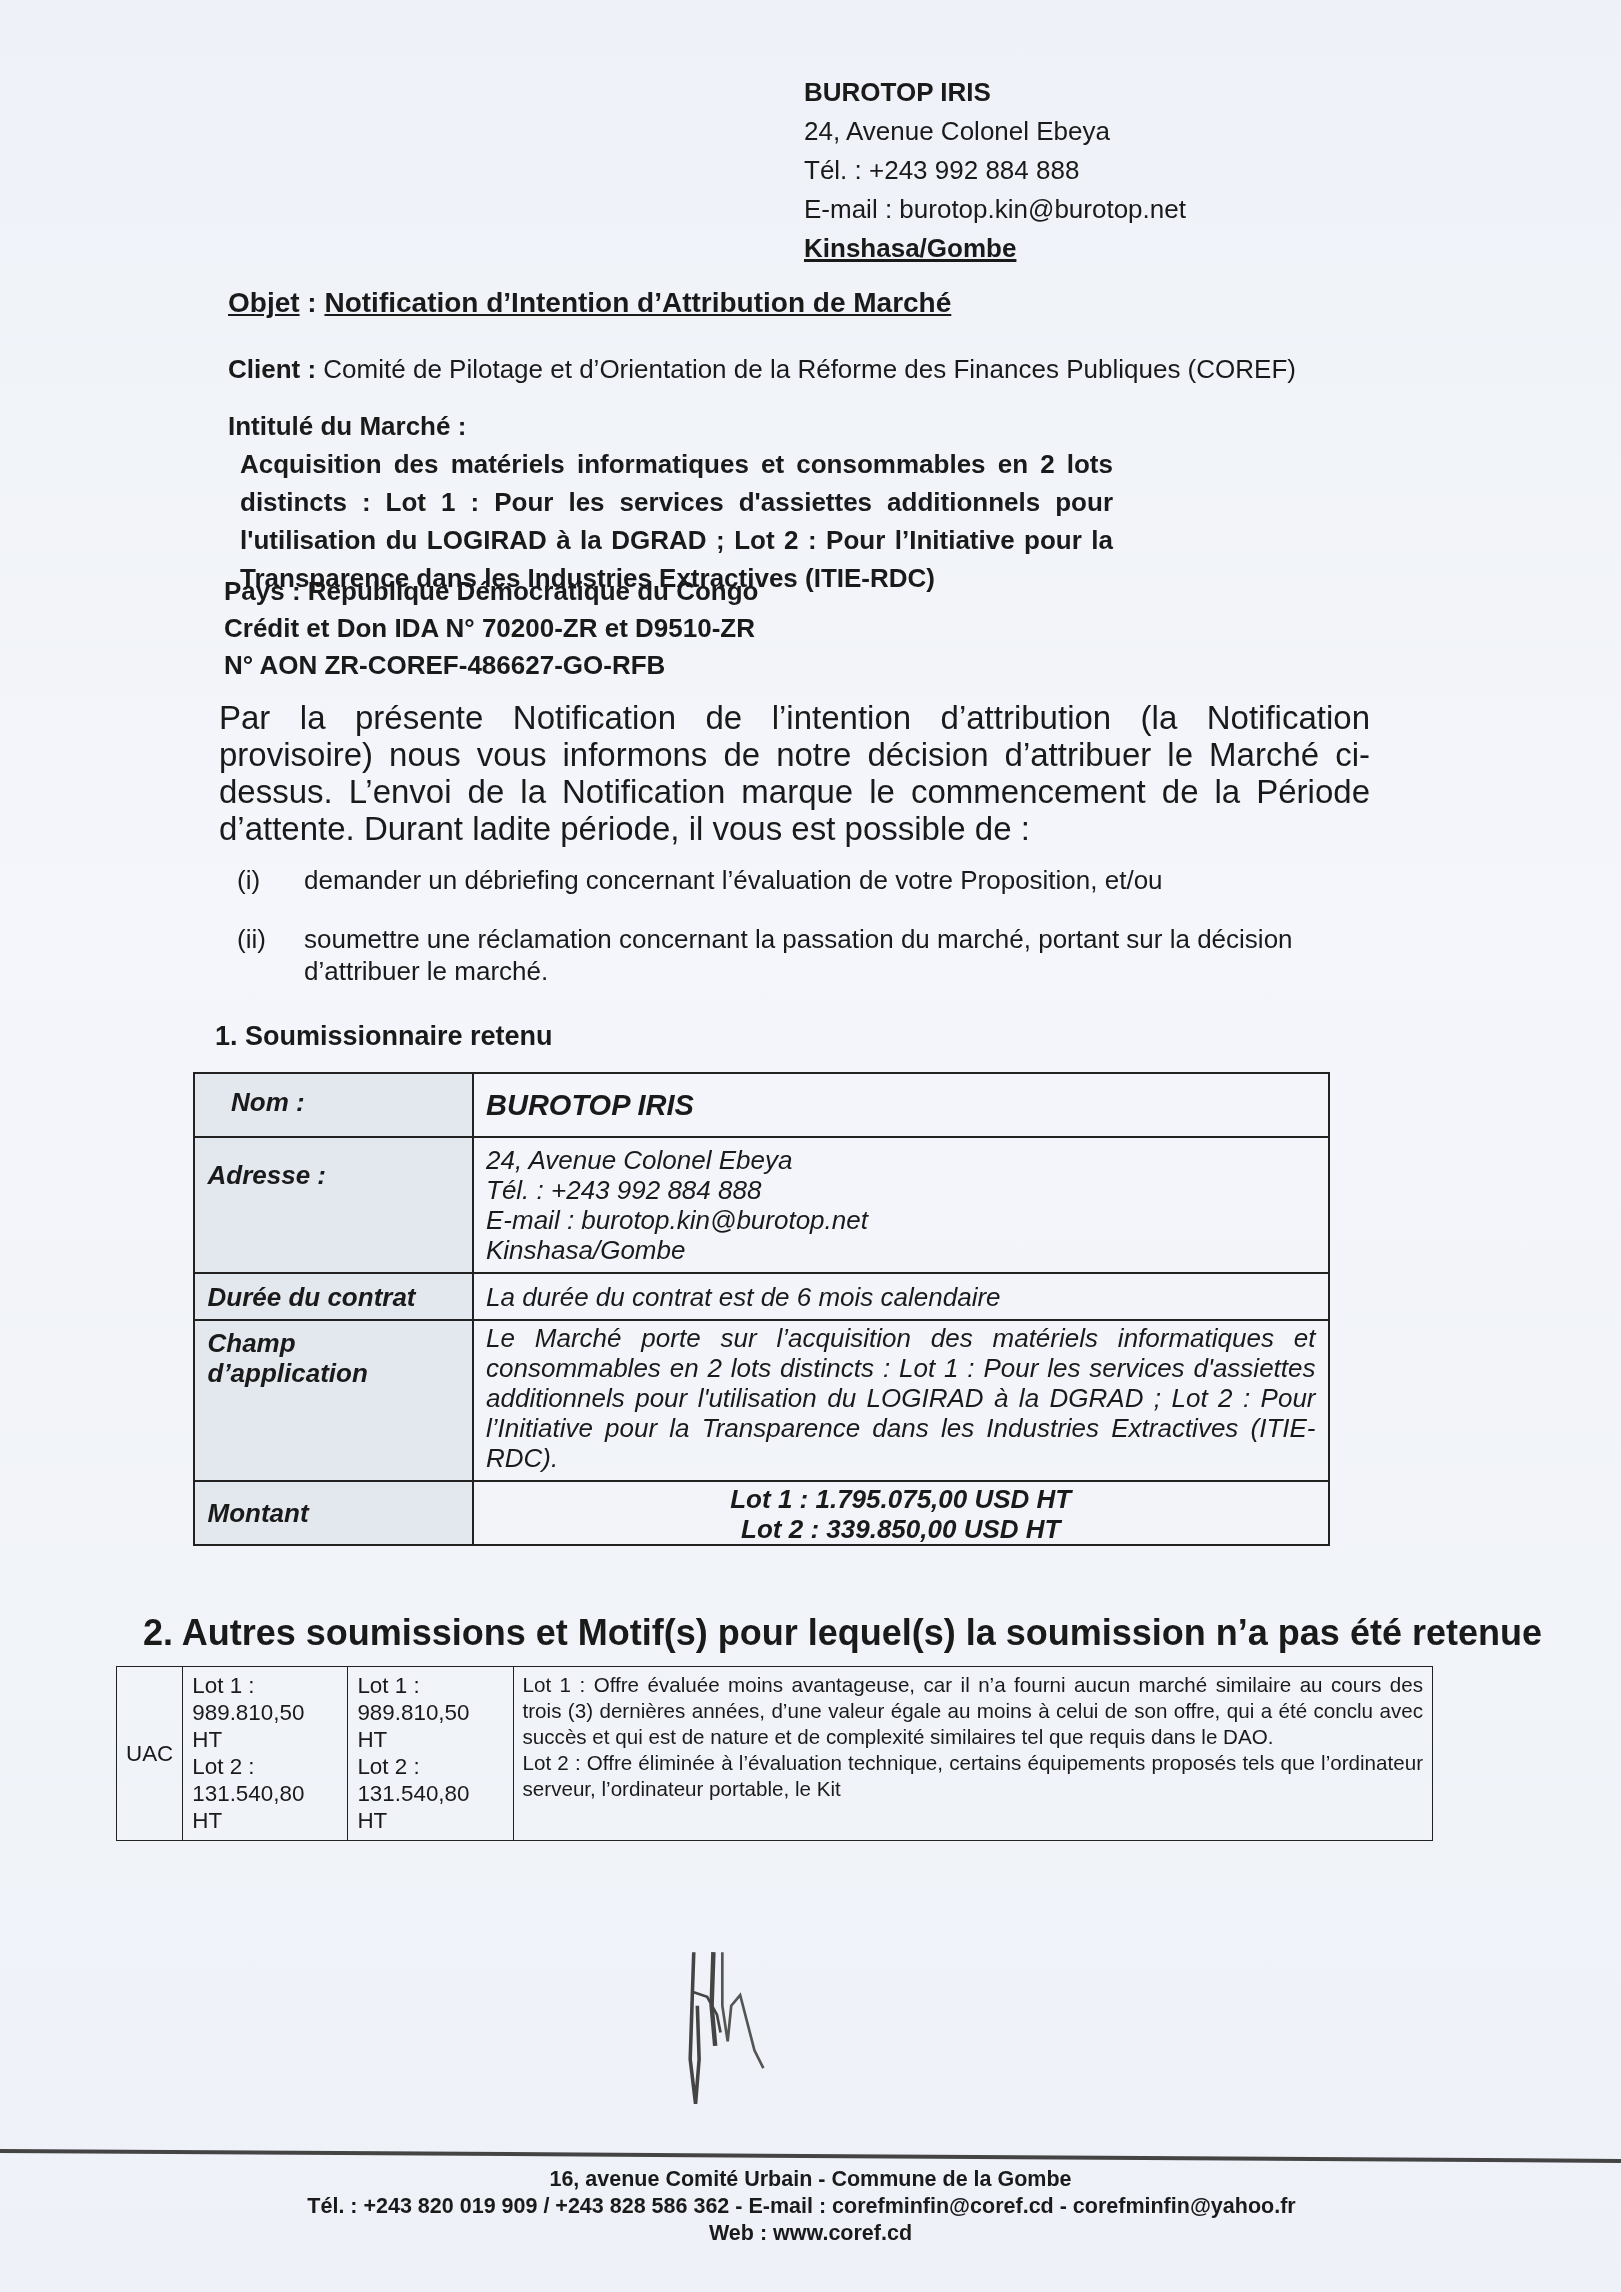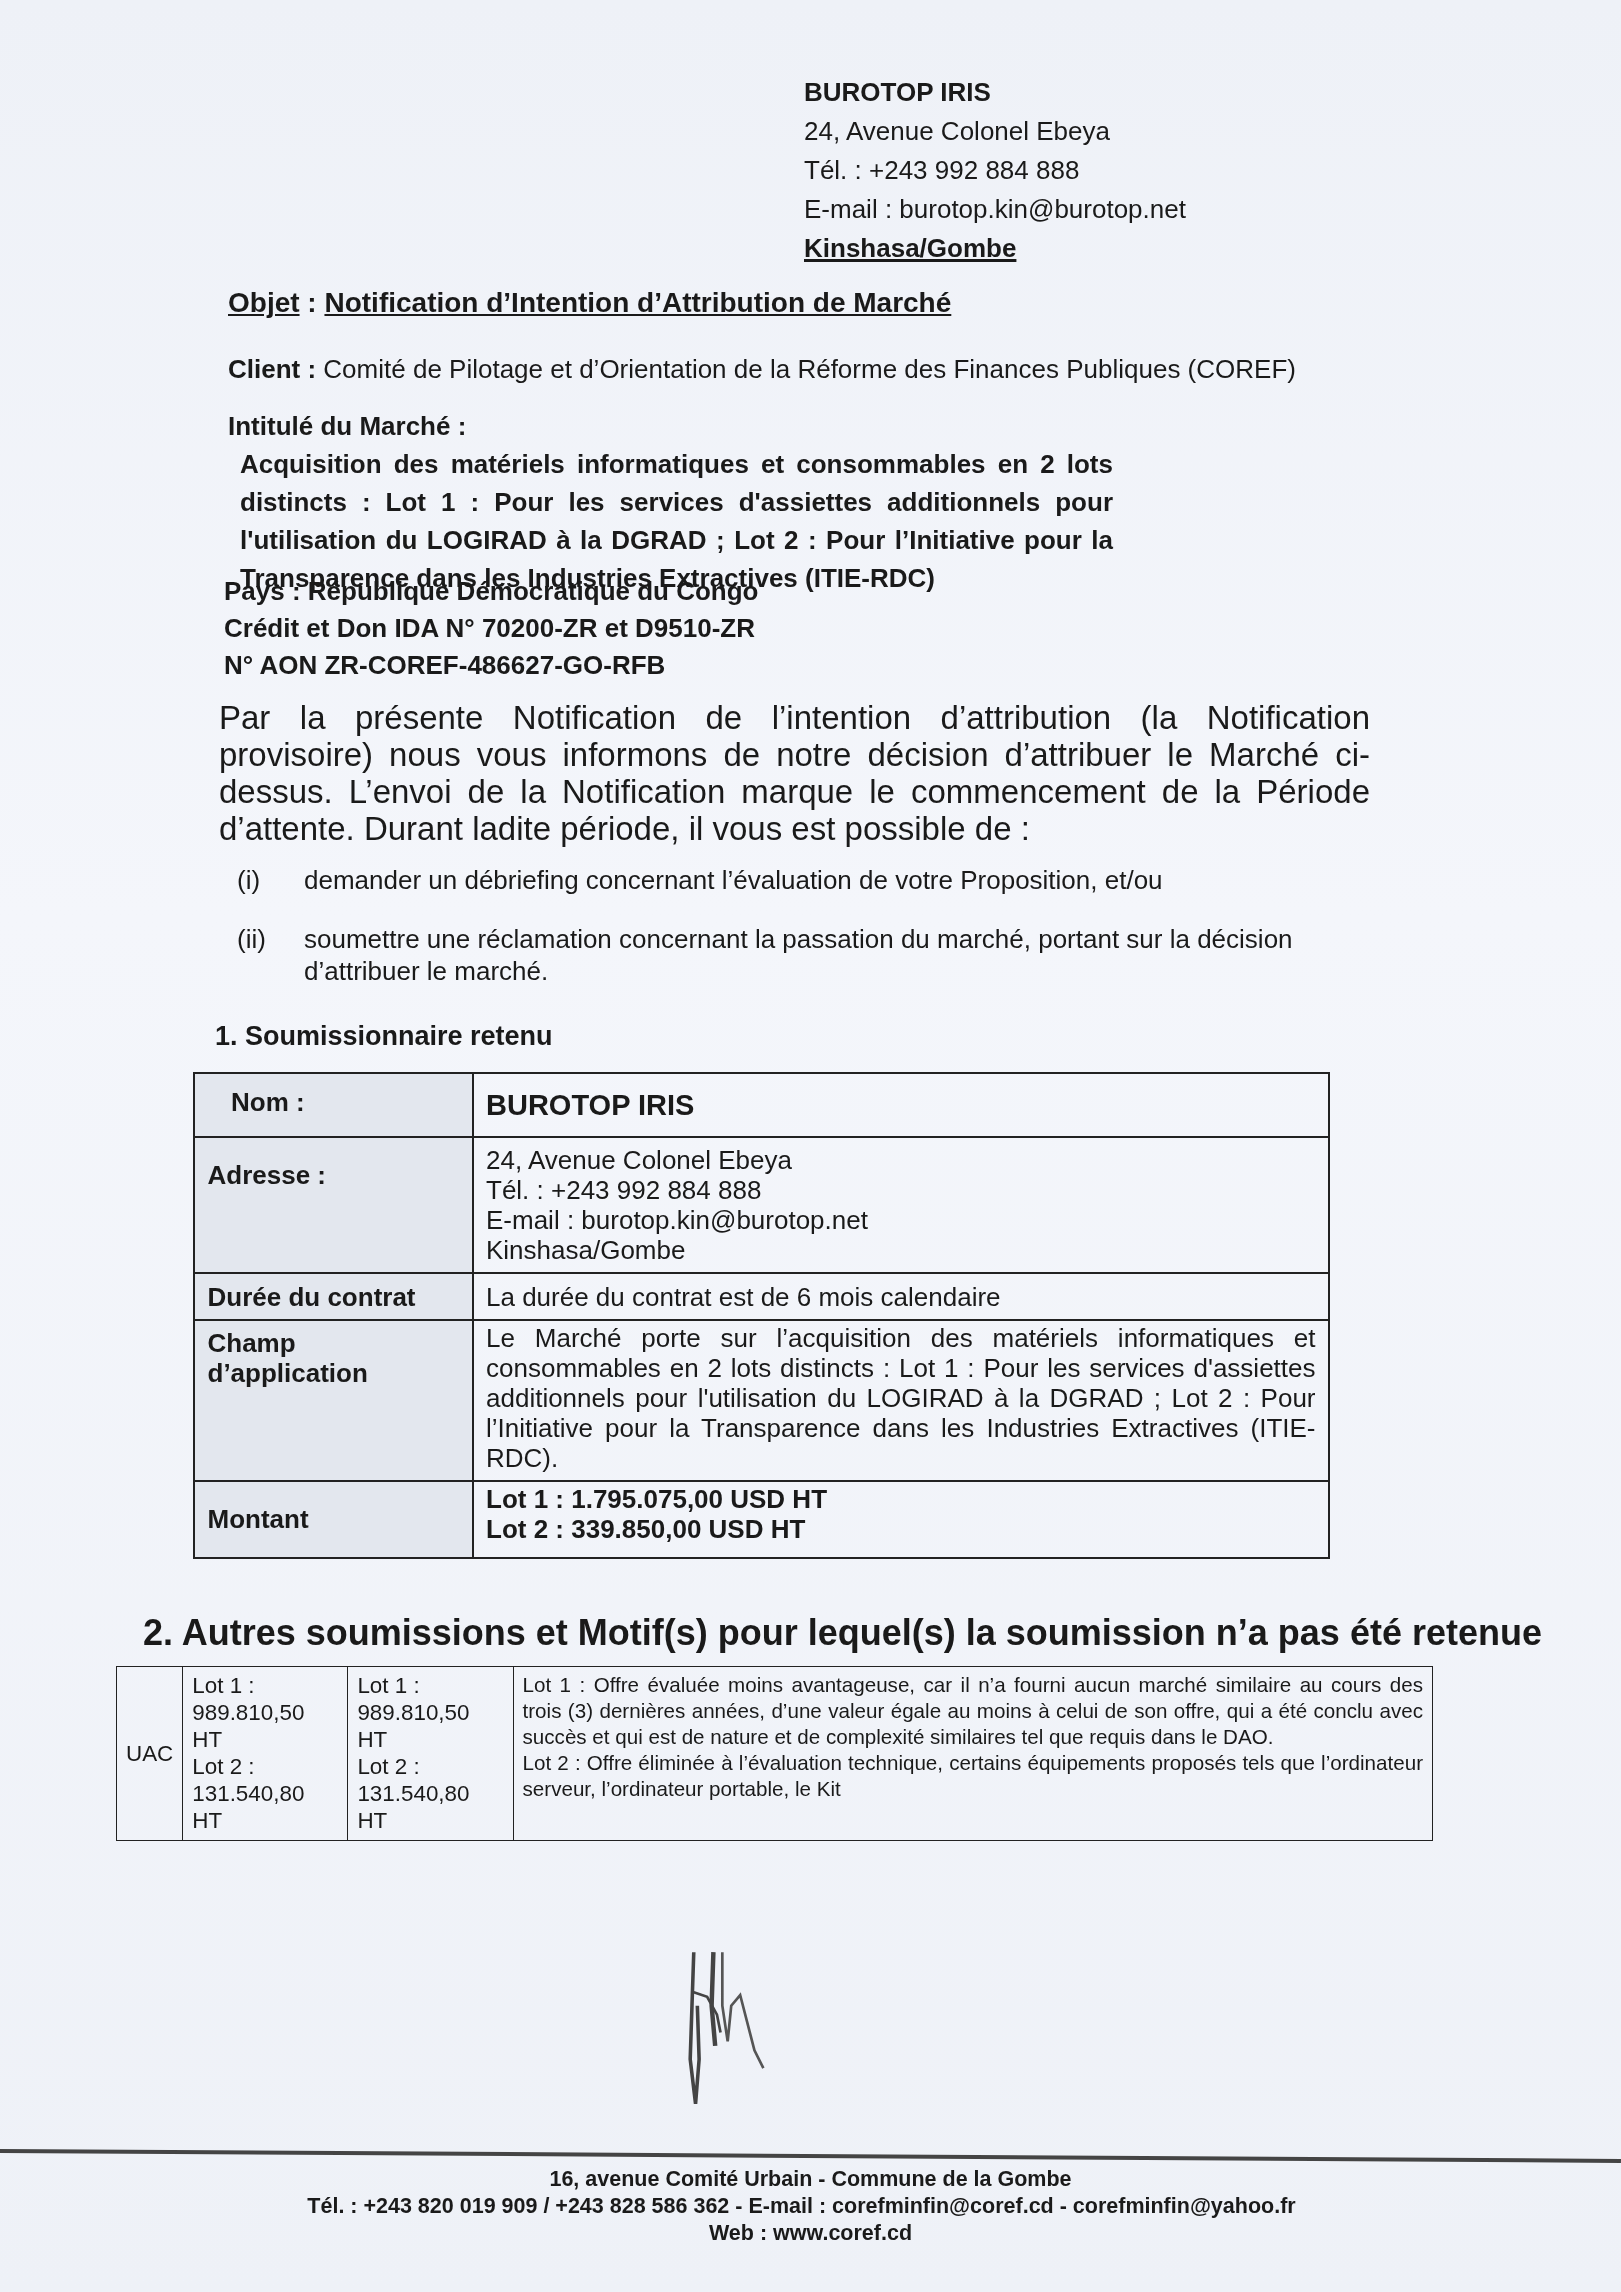--- a/index.html
+++ b/index.html
@@ -52,21 +52,21 @@
   .list { position: absolute; left: 237px; top: 864px; width: 1075px; font-size: 26px; line-height: 32px; }
   .list .item { display: flex; margin-bottom: 27px; }
   .list .num { width: 67px; flex: none; }
   .list .txt { flex: 1; }
 
   .sec1 { position: absolute; left: 215px; top: 1021px; font-size: 27px; font-weight: bold; }
   .sec2 { position: absolute; left: 143px; top: 1612px; font-size: 36px; font-weight: bold; }
 
   table { border-collapse: collapse; }
   .t1 {
-    position: absolute; left: 193px; top: 1072px; width: 1137px;
+    position: absolute; left: 193px; top: 1072px; width: 1137px; font-style: italic;
   }
   .t1 td {
     border: 2.7px solid #222; vertical-align: top; font-size: 26px; line-height: 30px;
     padding: 7.2px 12.5px;
   }
   .t1 td.lab { width: 228px; font-weight: bold; background: #e3e7ee; }
   .t1 td.center { vertical-align: middle; }
   .t1 .just { text-align: justify; }
   .t1 .bold { font-weight: bold; }
 
@@ -150,21 +150,21 @@
     <tr>
       <td class="lab">Durée du contrat</td>
       <td class="center">La durée du contrat est de 6 mois calendaire</td>
     </tr>
     <tr>
       <td class="lab">Champ d’application</td>
       <td class="just" style="line-height:30px;padding-top:1.8px;">Le Marché porte sur l’acquisition des matériels informatiques et consommables en 2 lots distincts : Lot 1 : Pour les services d'assiettes additionnels pour l'utilisation du LOGIRAD à la DGRAD ; Lot 2 : Pour l’Initiative pour la Transparence dans les Industries Extractives (ITIE-RDC).</td>
     </tr>
     <tr>
       <td class="lab center">Montant</td>
-      <td class="bold" style="padding-top:1.8px;padding-bottom:13px;">
+      <td class="bold" style="padding-top:1.8px;padding-bottom:0;text-align:center;">
         <div>Lot 1 : 1.795.075,00 USD HT</div>
         <div>Lot 2 : 339.850,00 USD HT</div>
       </td>
     </tr>
   </tbody>
     </table>
 
   <div class="sec2">2. Autres soumissions et Motif(s) pour lequel(s) la soumission n’a pas été retenue</div>
 
   <table class="t2">

